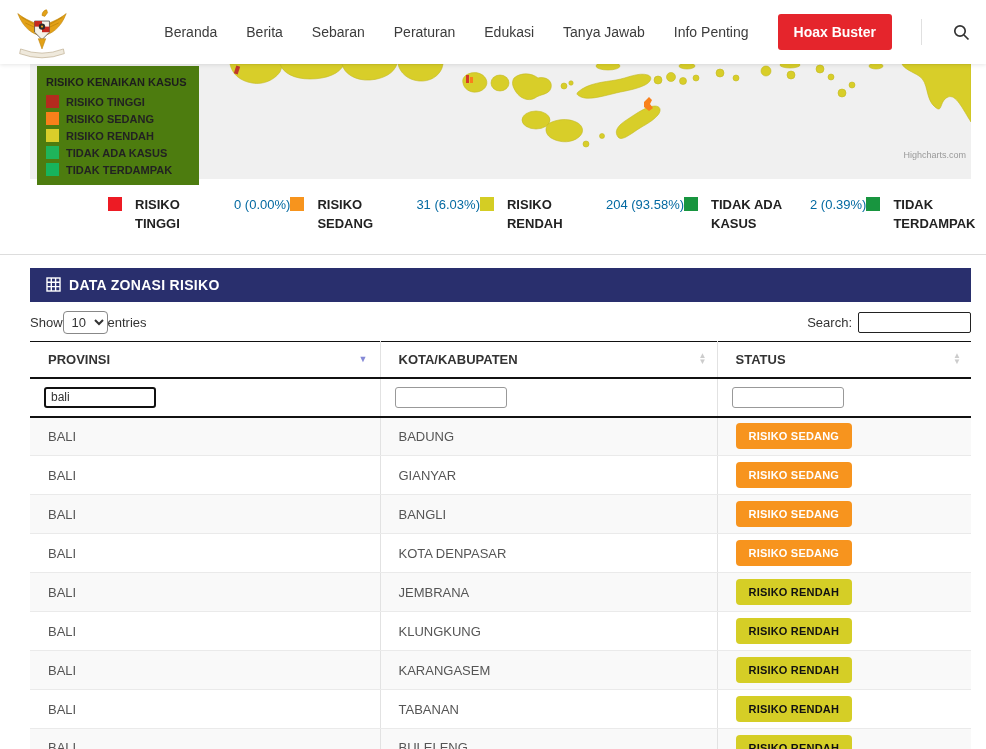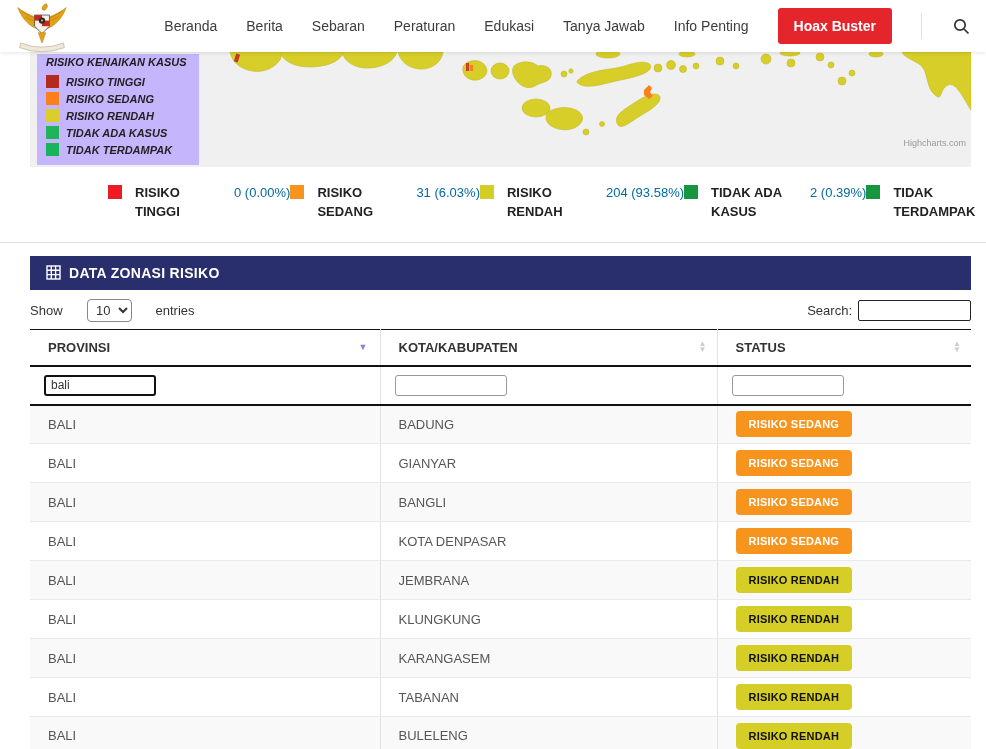--- a/index.html
+++ b/index.html
@@ -1,33 +1,33 @@
 <!DOCTYPE html>
 <html><head>
 <meta charset="utf-8">
 <style>
   * { margin:0; padding:0; box-sizing:border-box; }
   html,body { width:986px; height:749px; overflow:hidden; background:#fff;
               font-family:"Liberation Sans", sans-serif; }
 
   
-  .navbar { position:relative; height:52px; background:#fff; display:flex;
+  .navbar { position:relative; height:64px; background:#fff; display:flex;
             align-items:center; padding:0 14px; box-shadow:0 1px 4px rgba(0,0,0,.10); z-index:5; }
   .logo { width:56px; height:54px; margin-top:6px; flex:0 0 auto; }
   .nav-links { margin-left:auto; display:flex; align-items:center; gap:29px; }
   .nav-link { font-size:14px; color:#3c3c3c; cursor:pointer; white-space:nowrap; }
   .hoax-btn { background:#e5252c; color:#fff; font-size:14px; font-weight:bold;
               border:none; border-radius:3px; padding:10px 16px; cursor:pointer; }
   .nav-divider { width:1px; height:26px; background:#e0e0e0; }
   .search-icon-btn { background:none; border:none; cursor:pointer; padding:2px; display:flex; }
 
   
   .map-section { position:relative; margin:0 15px 0 30px; height:115px; background:#f0f0f0; }
   .map-svg { position:absolute; inset:0; width:100%; height:100%; }
-  .map-legend { position:absolute; left:7px; top:2px; background:#c4b5fd; padding:2px 12px 9px 9px;font-style:italic; }
+  .map-legend { position:absolute; left:7px; top:2px; background:#4d7c0f; padding:10px 12px 9px 9px; }
   .map-legend-title { font-size:11px; font-weight:bold; color:#1d1d1d; margin-bottom:7px; }
   .map-legend-item { display:flex; align-items:center; gap:7px; margin-top:4px; }
   .map-legend-swatch { width:13px; height:13px; flex:0 0 auto; }
   .map-legend-label { font-size:11px; font-weight:bold; color:#222; white-space:nowrap; }
   .map-credit { position:absolute; right:5px; bottom:19px; font-size:9px; color:#999; }
 
   
   .summary { display:flex; justify-content:space-between; align-items:flex-start;
              margin:0 30px; padding:17px 55px 10px 78px; }
   .summary-item { display:flex; align-items:flex-start; gap:13px; }
@@ -38,23 +38,23 @@
   .section-divider { border:none; border-top:1px solid #ddd; margin:10px 0 13px 0; }
 
   
   .panel-header { margin:0 15px 0 30px; background:#292f6d; color:#fff; display:flex;
                   align-items:center; gap:8px; padding:9px 16px; }
   .panel-title { font-size:14px; font-weight:bold; letter-spacing:.3px; }
 
   
   .table-controls { margin:9px 15px 7px 30px; display:flex; justify-content:space-between;
                     align-items:center; font-size:13px; color:#333; }
-  .show-wrap { display:flex; align-items:center; gap:24px; }
+  .show-wrap { display:flex; align-items:center; gap:0; }
   .page-size-select { font-size:13px; padding:2px 4px; border:1px solid #888; border-radius:4px;
-                      background:#fff; color:#333;text-align:right; }
+                      background:#fff; color:#333; }
   .search-wrap { display:flex; align-items:center; gap:6px;margin-left:16px; }
   .table-search-input { width:113px; height:21px; border:1px solid #222; border-radius:2px;
                         padding:2px 5px; font-size:12px; }
 
   
   table.zonasi { margin:0 15px 0 30px; width:941px; border-collapse:collapse; table-layout:fixed; }
   col.c1 { width:350px; } col.c2 { width:337px; } col.c3 { width:254px; }
   thead th { text-align:left; font-size:13px; font-weight:600; color:#333;
              padding:10px 26px 10px 18px; border-top:1px solid #111; border-bottom:2px solid #111;
              position:relative; cursor:pointer; }

